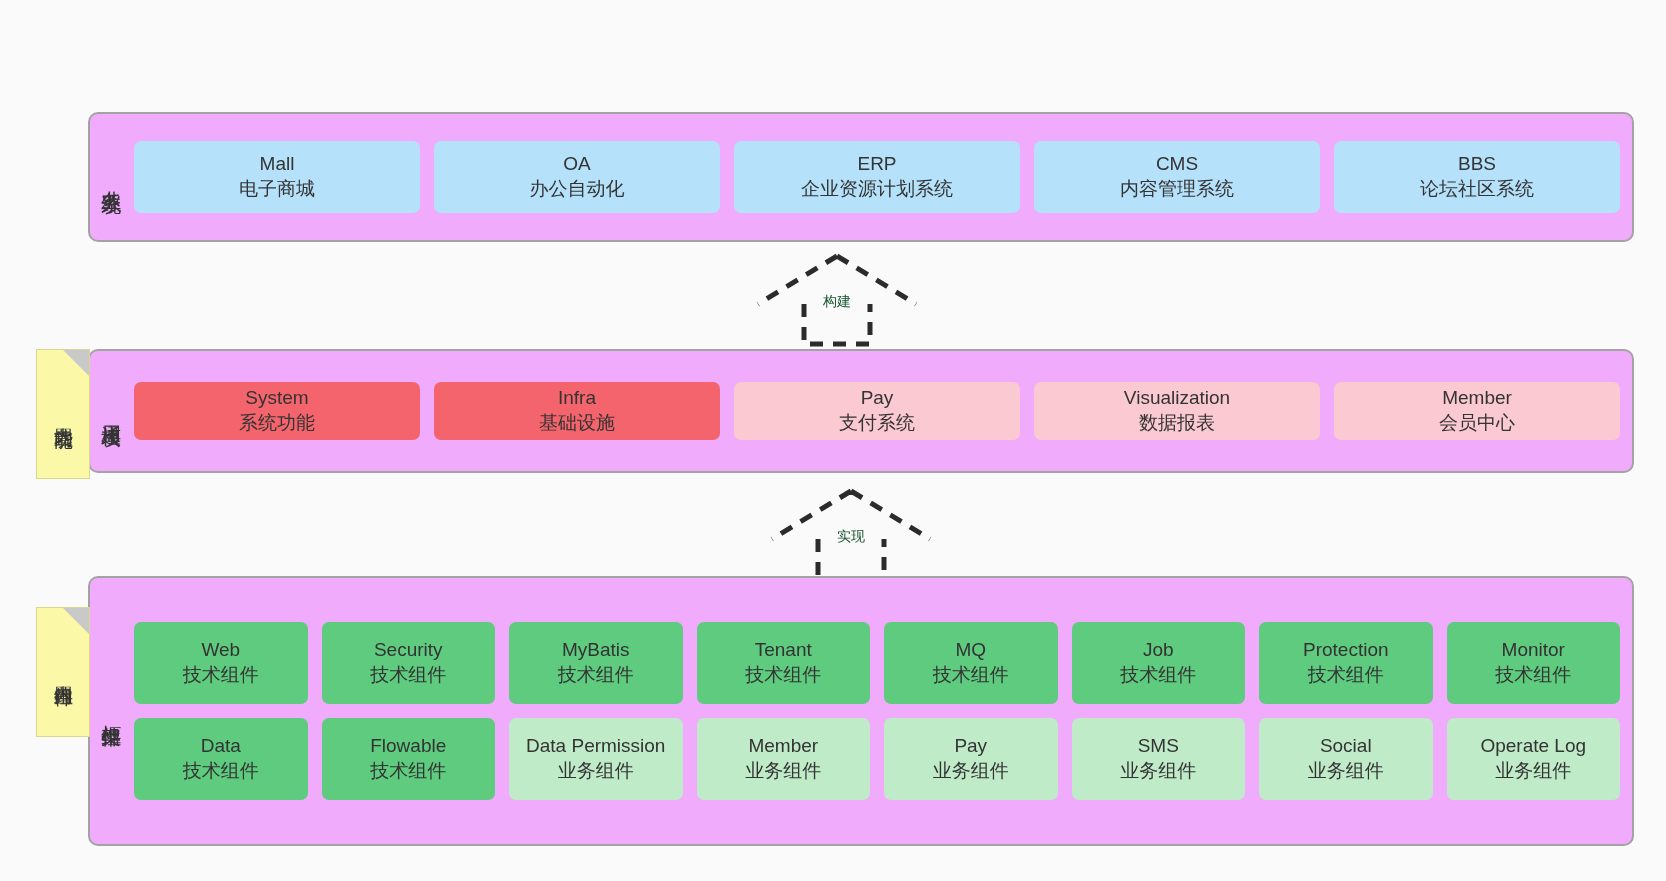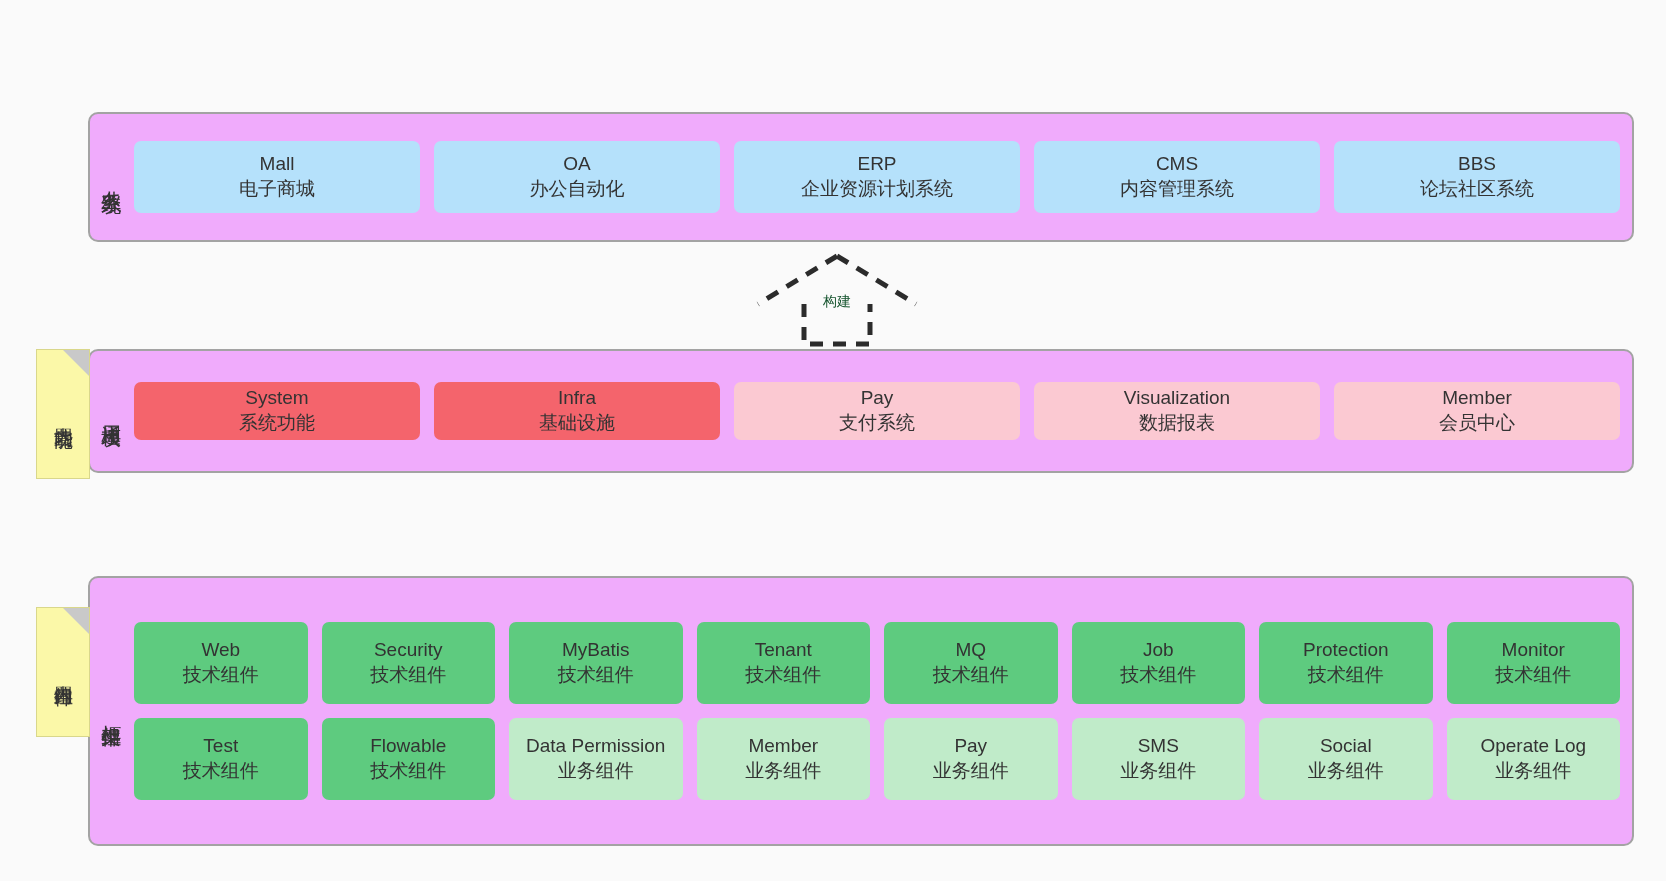--- a/index.html
+++ b/index.html
@@ -209,20 +209,26 @@
           <span class="sub">数据报表</span>
         </div>
         <div class="box box-pink">
           <span class="nm">Member</span>
           <span class="sub">会员中心</span>
         </div>
       </div>
     </div>
   </div>
 
+  <div class="arrow" id="arrow-implement">
+    <svg width="170" height="96" viewBox="0 0 170 96">
+      <path d="M 85 4 L 164 52 M 85 4 L 6 52 M 52 52 L 52 92 L 118 92 L 118 52" fill="none" stroke="#2b2b2b" stroke-width="5" stroke-dasharray="13,10" stroke-linecap="butt"></path>
+    </svg>
+    <div class="label">实现</div>
+  </div>
 
   <div class="note" id="note-builtin-comp">
     <span>内置组件</span>
     <span class="fold"></span>
   </div>
 
   <div class="layer" id="layer-framework">
     <div class="layer-title">框架组件</div>
     <div class="layer-body">
 
@@ -256,21 +262,21 @@
           <span class="sub">技术组件</span>
         </div>
         <div class="box box-green">
           <span class="nm">Monitor</span>
           <span class="sub">技术组件</span>
         </div>
       </div>
 
       <div class="row">
         <div class="box box-green">
-          <span class="nm">Test</span>
+          <span class="nm">Data</span>
           <span class="sub">技术组件</span>
         </div>
         <div class="box box-green">
           <span class="nm">Flowable</span>
           <span class="sub">技术组件</span>
         </div>
         <div class="box box-green-light">
           <span class="nm">Data Permission</span>
           <span class="sub">业务组件</span>
         </div>

